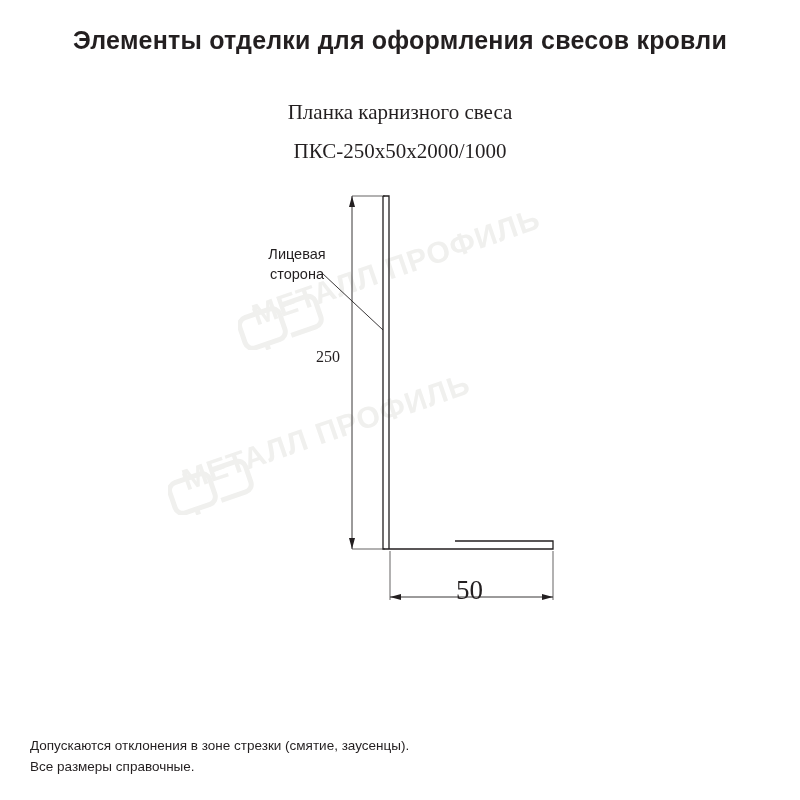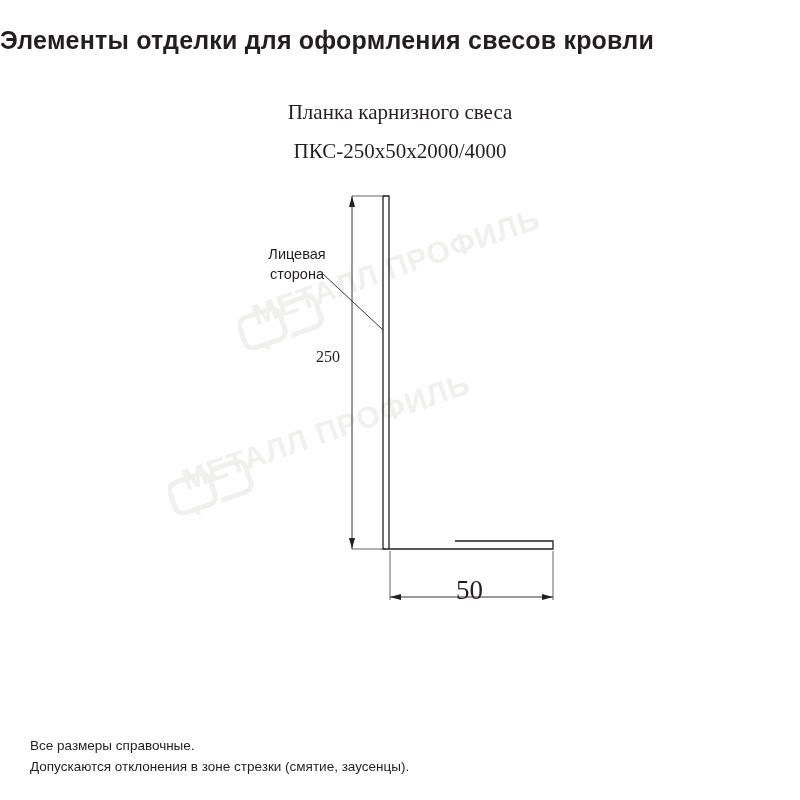--- a/index.html
+++ b/index.html
@@ -17,20 +17,21 @@
   }
   .page {
     position: absolute;
     inset: 0;
   }
   .title {
     position: absolute;
     top: 26px;
     left: 0;
     width: 800px;
+    text-align: center;
     font-size: 25px;
     font-weight: bold;
     letter-spacing: 0.2px;
     color: #231f20;
   }
   .subtitle {
     position: absolute;
     top: 100px;
     left: 0;
     width: 800px;
@@ -139,21 +140,21 @@
   <svg class="wm-logo" style="left:168px; top:457px;" width="86" height="58" viewBox="0 0 86 58" aria-hidden="true">
     <g transform="rotate(-19 43 29)" fill="none" stroke="#f0f0ee" stroke-width="5">
       <path d="M10 14 h26 a8 8 0 0 1 8 8 v16 a8 8 0 0 1 -8 8 h-26 a8 8 0 0 1 -8 -8 v-16 a8 8 0 0 1 8 -8 z"></path>
       <path d="M48 14 h26 a8 8 0 0 1 8 8 v16 a8 8 0 0 1 -8 8 h-26"></path>
       <path d="M22 14 v-6 M22 46 v6"></path>
     </g>
   </svg>
 
   <div class="title">Элементы отделки для оформления свесов кровли</div>
   <div class="subtitle">Планка карнизного свеса</div>
-  <div class="subtitle2">ПКС-250x50x2000/4000</div>
+  <div class="subtitle2">ПКС-250x50x2000/1000</div>
 
   <svg class="drawing" viewBox="0 0 800 800" aria-hidden="true">
     <g stroke="#231f20" fill="none">
 
       <path d="M383 196 L383 549 L553 549 L553 541 L455 541" stroke-width="1.3"></path>
       <path d="M383 196 L389 196 L389 549" stroke-width="1.3"></path>
 
       <line x1="352" y1="196" x2="352" y2="549" stroke-width="0.9"></line>
       <polygon points="352,196 349,207 355,207" fill="#231f20" stroke="none"></polygon>
       <polygon points="352,549 349,538 355,538" fill="#231f20" stroke="none"></polygon>
@@ -174,17 +175,17 @@
 
   <div class="label-face">
     <span>Лицевая</span><br>
     <span>сторона</span>
   </div>
 
   <div class="dim-250">250</div>
   <div class="dim-50">50</div>
 
   <div class="footnotes">
+    <span class="footnote-line">Допускаются отклонения в зоне стрезки (смятие, заусенцы).</span>
     <span class="footnote-line">Все размеры справочные.</span>
-    <span class="footnote-line">Допускаются отклонения в зоне стрезки (смятие, заусенцы).</span>
   </div>
 
 </div>
 
 </body></html>

